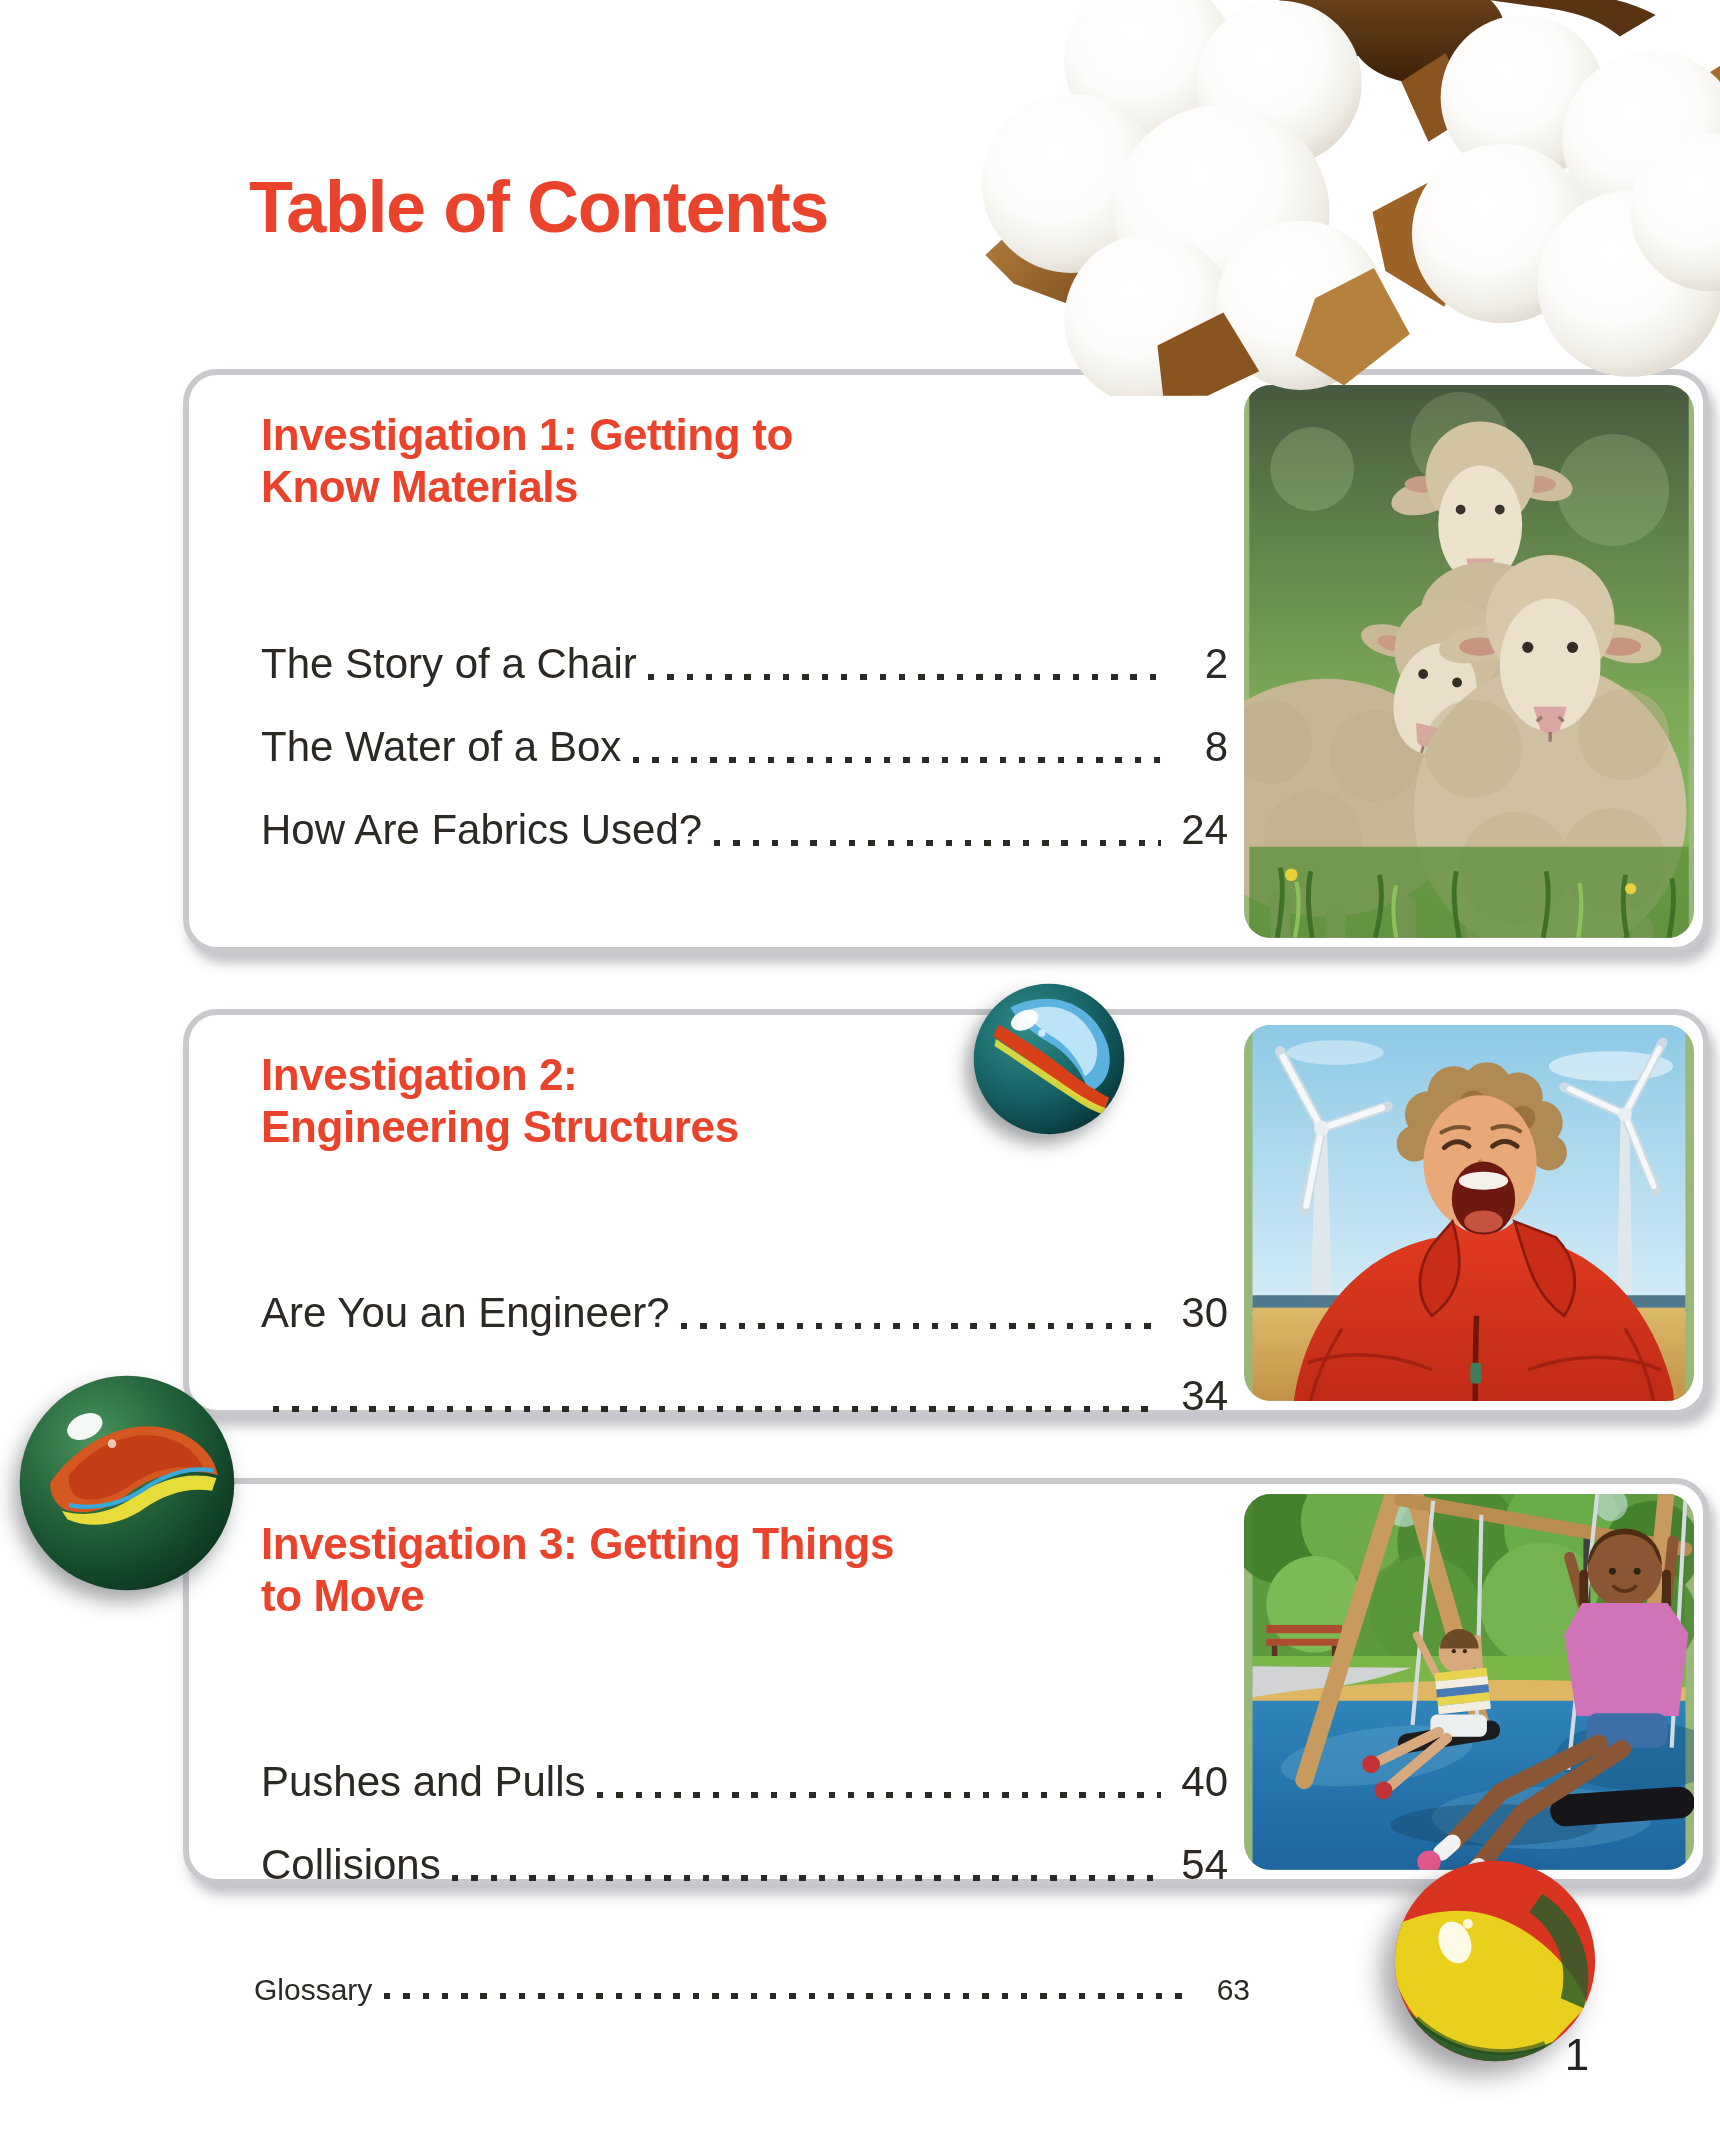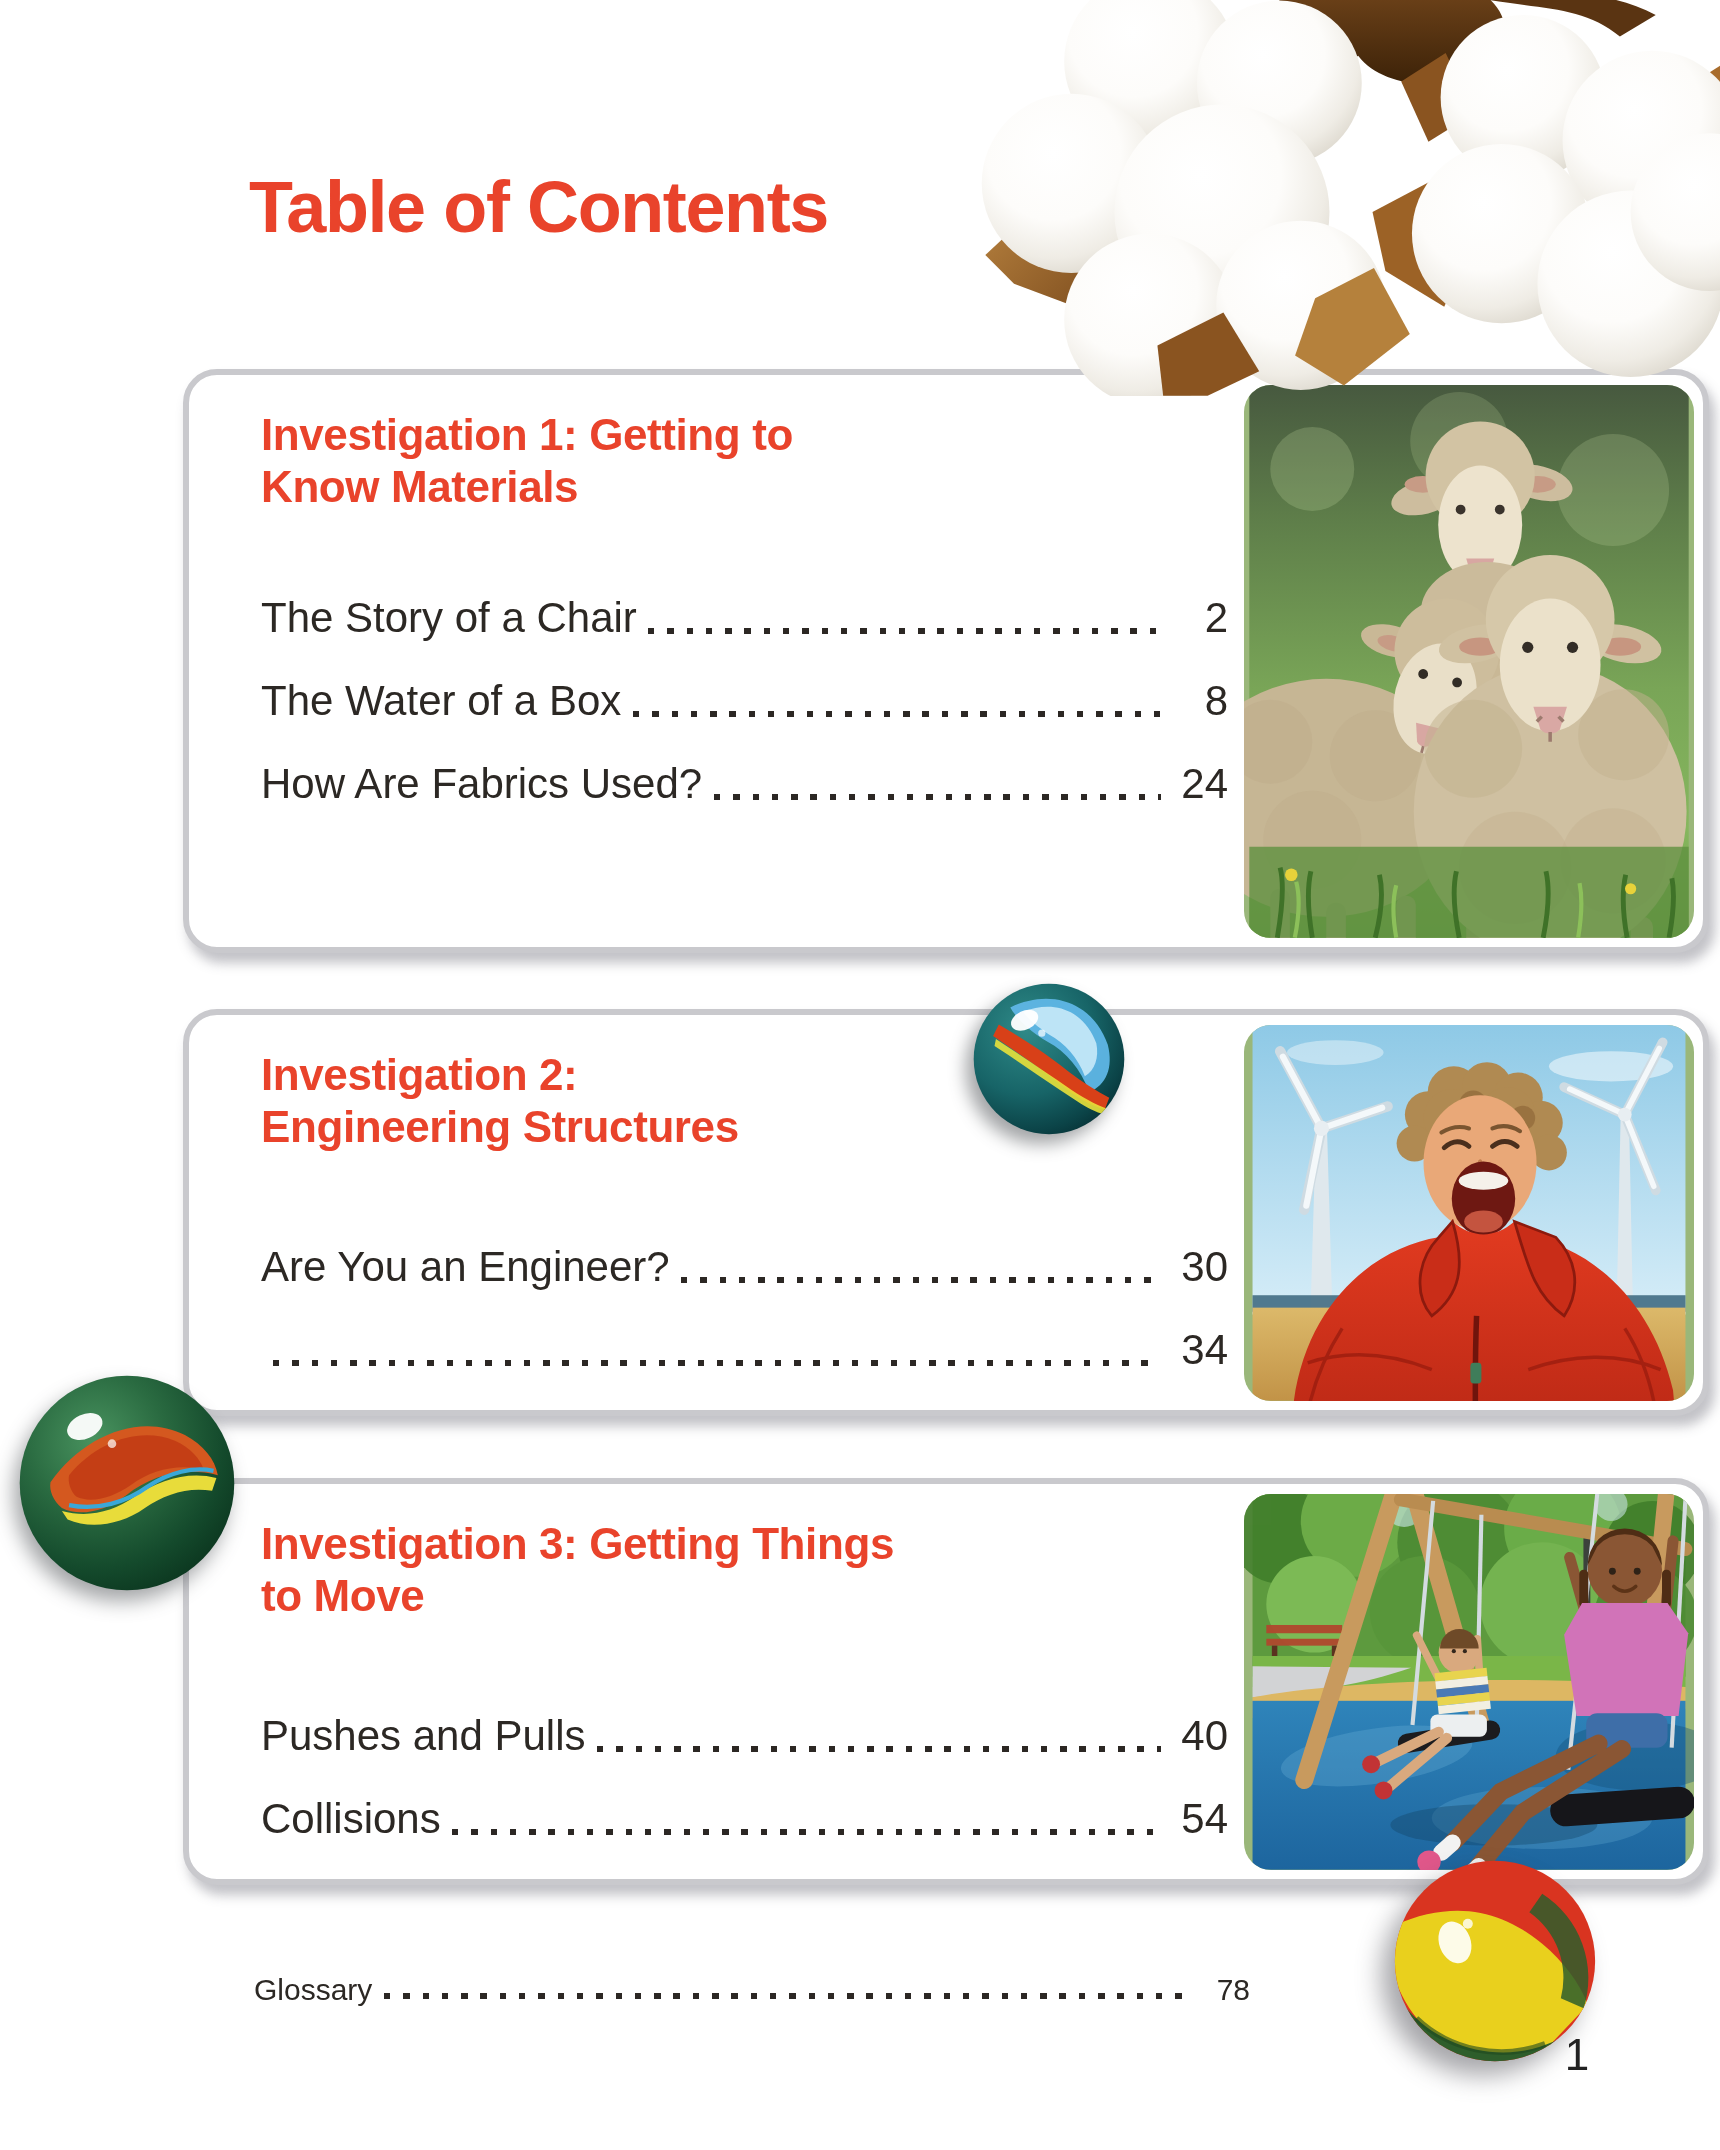--- a/index.html
+++ b/index.html
@@ -26,21 +26,21 @@
   }
   #box1{top:369px;height:584px;}
   #box2{top:1009px;height:407px;}
   #box3{top:1478px;height:407px;}
   .box-heading{
     position:absolute;left:72px;top:34px;width:1003px;
     font-size:44px;font-weight:bold;line-height:1.18;color:var(--accent);
     letter-spacing:-0.4px;
   }
   .box-heading span{display:block;}
-  .toc-rows{position:absolute;left:72px;width:967px;}
+  .toc-rows{position:absolute;left:72px;width:967px;margin-top:46px;}
   #box1 .toc-rows{top:215px;}
   #box2 .toc-rows{top:224px;}
   #box3 .toc-rows{top:224px;}
   .toc-row{
     display:flex;align-items:flex-end;width:967px;height:52px;margin-bottom:31px;
     font-size:42px;color:var(--ink);
   }
   .toc-label{white-space:nowrap;}
   .toc-dots{
     flex:1;height:6.4px;margin:0 11.5px 8px 11.5px;
@@ -424,21 +424,21 @@
           <circle cx="-284" cy="424" r="17" fill="#e0578a"></circle>
             <circle cx="-244" cy="458" r="17" fill="#e0578a"></circle>
         </g>
       </svg>
     </div>
   </section>
 
   <div class="glossary-row">
     <span class="toc-label">Glossary</span>
     <span class="toc-dots"></span>
-    <span class="toc-page">78</span>
+    <span class="toc-page">63</span>
   </div>
 
   <div class="page-number">1</div>
 
   <div class="marble" id="marble-teal">
     <svg viewBox="0 0 212 212" aria-hidden="true">
       <defs>
         <radialGradient id="tealG" cx="35%" cy="30%" r="80%">
           <stop offset="0%" stop-color="#2f8a88"></stop>
             <stop offset="55%" stop-color="#176467"></stop>

